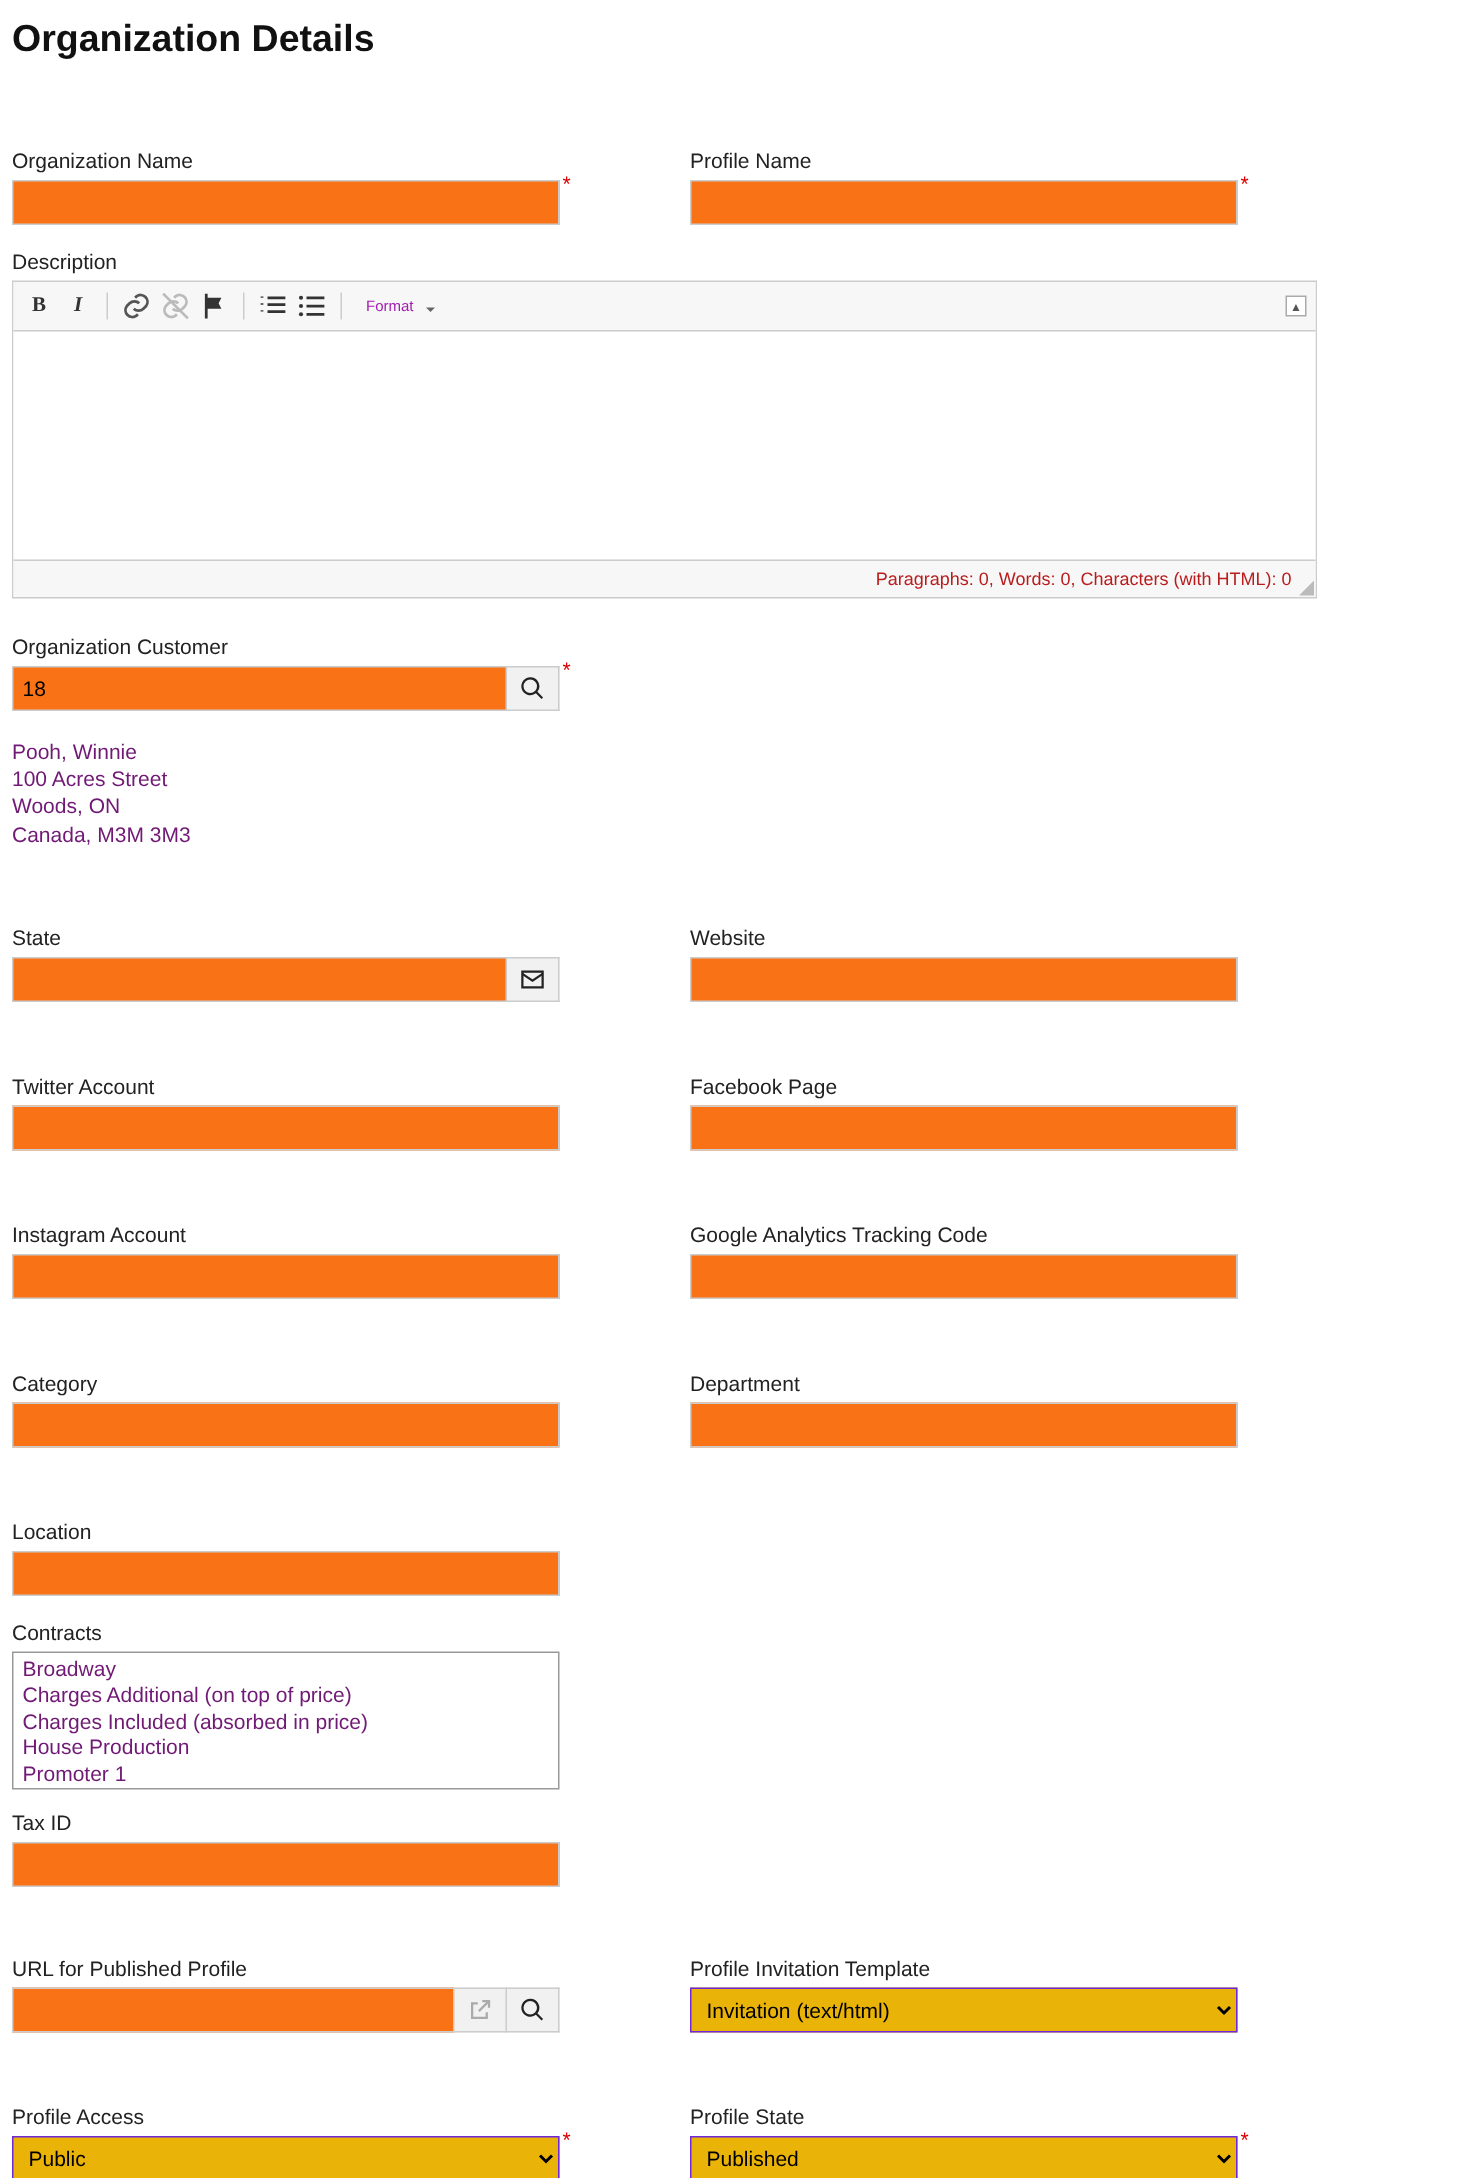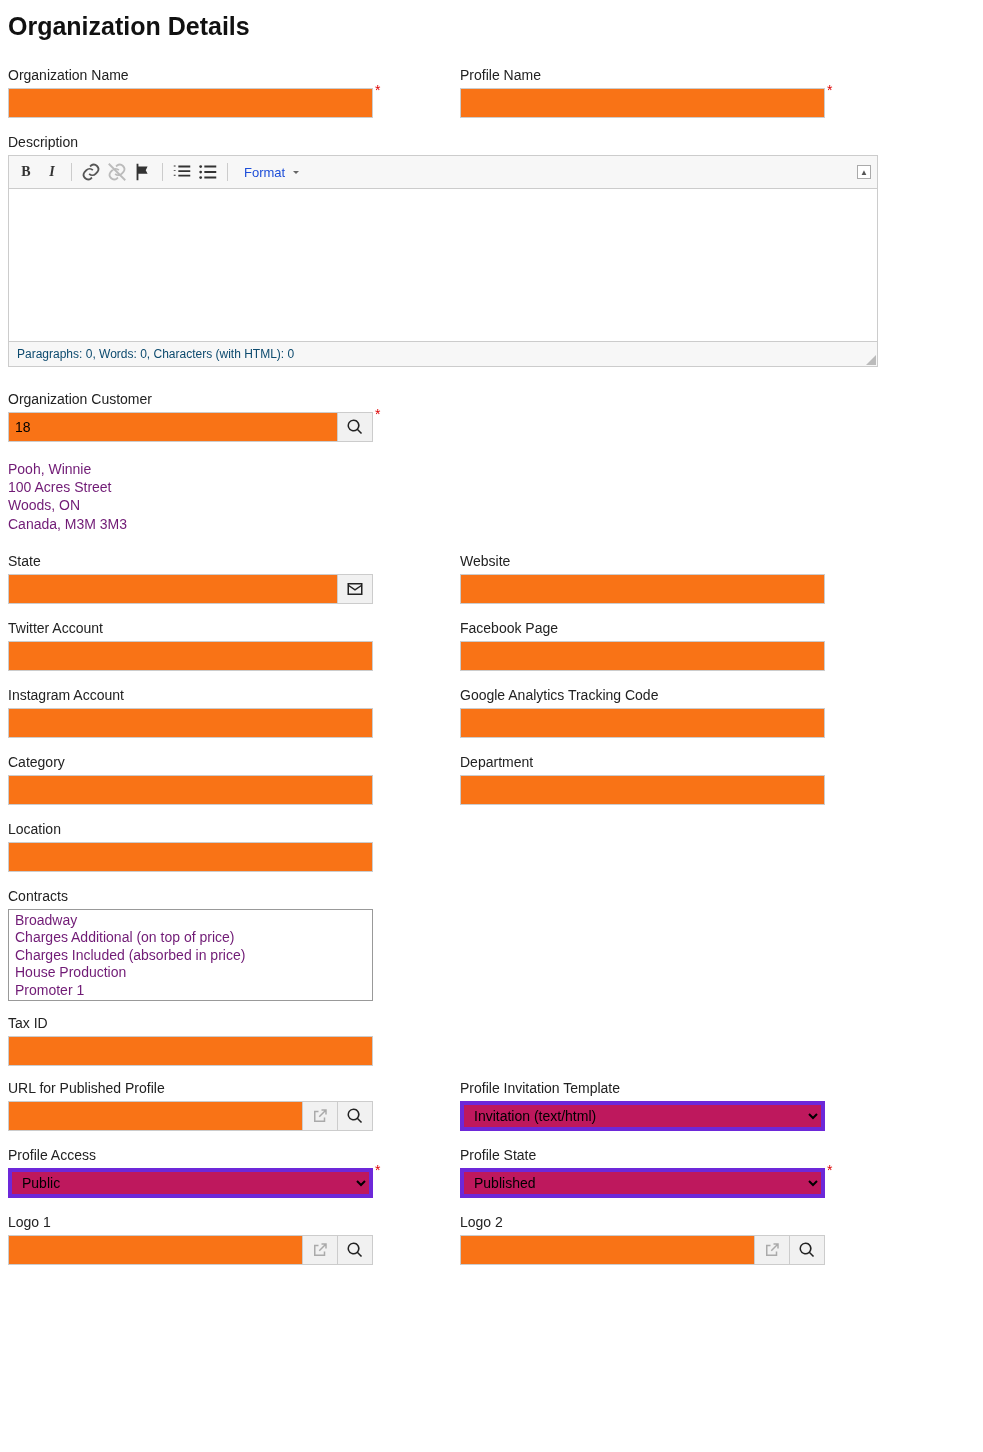--- a/index.html
+++ b/index.html
@@ -17,20 +17,21 @@
     font-weight: bold;
     margin: 4px 0 26px 0;
     color: #111;
   }
   .row {
     display: flex;
     margin-bottom: 16px;
   }
   .col {
     width: 452px;
+    margin-top: 32px;
   }
   .col.left { margin-right: 0px; }
   .col.right { margin-left: 0px; }
   .label {
     font-size: 14px;
     color: #222;
     margin-bottom: 5px;
   }
   .req {
     color: #d00;
@@ -43,24 +44,24 @@
     width: 365px;
     height: 30px;
   }
   input.text {
     border: 1px solid #ccc;
     padding: 2px 6px;
     font-size: 14px;
     background: #f97316;
   }
   .select {
-    border: 4px solid #6d28d9;
+    border: 1px solid #6d28d9;
     padding: 2px 6px;
     font-size: 14px;
-    background: #be185d;
+    background: #eab308;
   }
   .input-group {
     display: inline-flex;
     vertical-align: top;
   }
   .input-group input.text {
     flex: 1;
     min-width: 0;
   }
   .input-group .btn {
@@ -106,22 +107,22 @@
   }
   .tb-btn.disabled { color: #bbb; cursor: default; }
   .tb-sep {
     width: 1px;
     height: 18px;
     background: #ccc;
     margin: 0 4px;
   }
   .tb-format {
     padding: 2px 18px 2px 8px;
-    font-size: 13px;
-    color: #1d4ed8;
+    font-size: 10px;
+    color: #a21caf;
     cursor: pointer;
     position: relative;
   }
   .tb-format::after {
     content: "";
     position: absolute;
     right: 4px;
     top: 8px;
     border: 3px solid transparent;
     border-top-color: #666;
@@ -140,22 +141,22 @@
     color: #555;
   }
   .editor-body {
     height: 152px;
     background: #fff;
   }
   .editor-status {
     border-top: 1px solid #ccc;
     background: #f7f7f7;
     font-size: 12px;
-    color: #0c4a6e;
-    text-align: left;
+    color: #b91c1c;
+    text-align: right;
     padding: 5px 8px;
     position: relative;
   }
   .editor-status-text { padding-right: 8px; }
   .resize-grip {
     position: absolute;
     right: 1px;
     bottom: 1px;
     width: 0; height: 0;
     border-style: solid;

